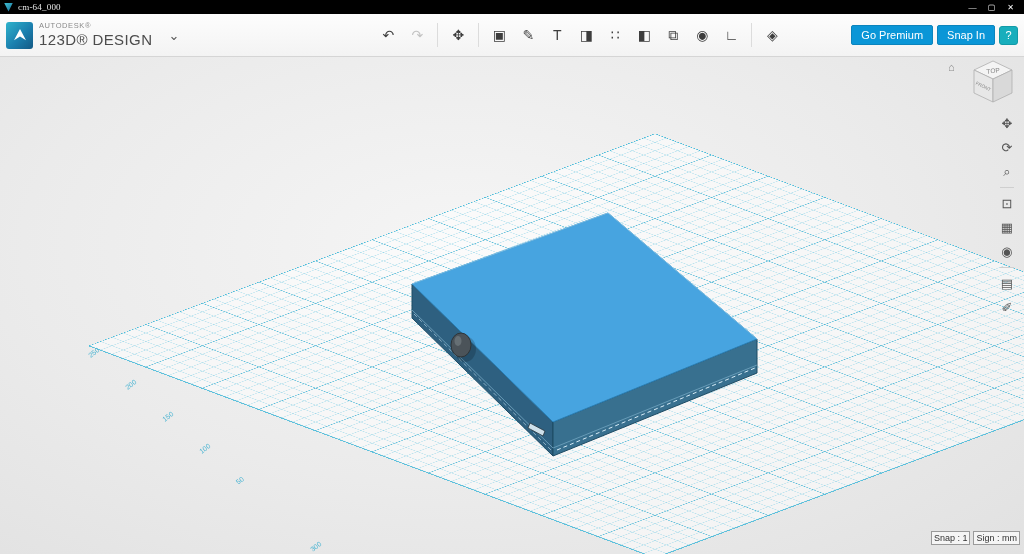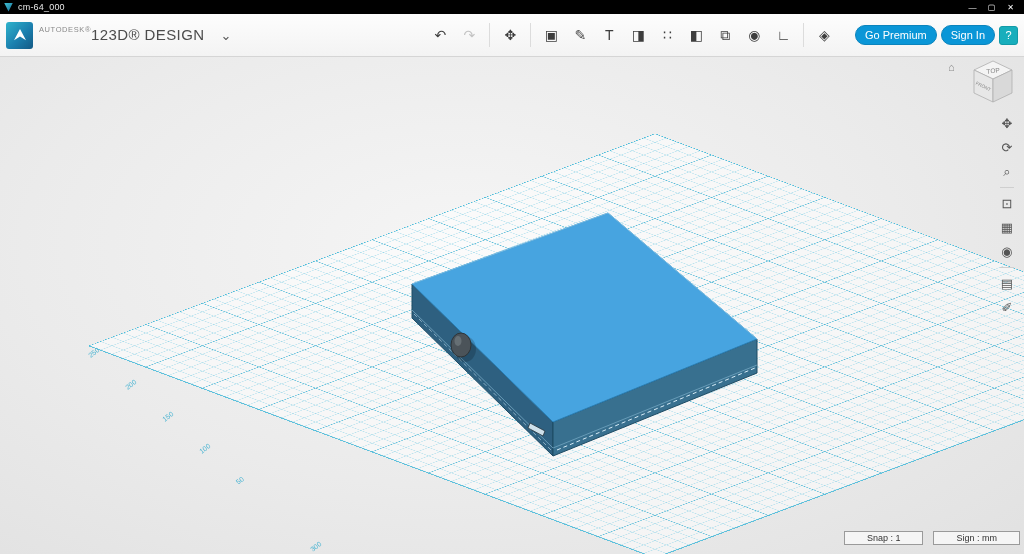--- a/index.html
+++ b/index.html
@@ -1,48 +1,48 @@
 <!DOCTYPE html>
 <html><head>
 <meta charset="utf-8">
 <style>
   * { margin:0; padding:0; box-sizing:border-box; }
   html,body { width:1024px; height:554px; overflow:hidden;
     font-family:"Liberation Sans", sans-serif; background:#e9e9e9; }
 
   
   .titlebar { height:14px; background:#000; color:#fff; display:flex;
-    align-items:center; padding:0 4px; gap:5px; font-size:9px; }
+    align-items:center; padding:0 4px; gap:5px; font-size:9px;font-family:Liberation Serif, serif; }
   .app-logo-small { width:9px; height:9px; background:linear-gradient(135deg,#3fc2d6,#176a92);
     clip-path:polygon(0 0,100% 0,50% 100%); }
   .titlebar-title { font-size:9px; color:#e8e8e8; letter-spacing:.2px; }
   .win-controls { margin-left:auto; display:flex; }
   .win-btn { width:19px; height:14px; display:flex; align-items:center; justify-content:center;
     font-size:8px; color:#fff; cursor:default; }
 
   
   .toolbar { height:43px; background:linear-gradient(#fdfdfd,#f3f3f3);
     border-bottom:1px solid #d5d5d5; display:flex; align-items:center; padding:0 6px; }
   .brand { display:flex; align-items:center; gap:6px; }
   .brand-logo { width:27px; height:27px; border-radius:3px;
     background:linear-gradient(135deg,#2fb3cc 0%,#1b7fae 55%,#145a85 100%);
     display:flex; align-items:center; justify-content:center; }
-  .brand-text { display:flex; flex-direction:row; line-height:1.15; }
+  .brand-text { display:flex; flex-direction:column; line-height:1.15; }
   .brand-line1 { font-size:7.5px; color:#8a8a8a; letter-spacing:.6px; }
   .brand-line2 { font-size:15px; color:#4c4c4c; letter-spacing:.4px; }
   .chevron { font-size:13px; color:#555; margin-left:10px; cursor:pointer; }
 
   .tools { display:flex; align-items:center; gap:11px; margin:0 auto 0 200px; }
   .ticon { font-size:14px; color:#3d3d3d; cursor:pointer; width:18px; text-align:center; }
   .ticon.disabled { color:#c3c3c3; }
   .sep { width:1px; height:24px; background:#dcdcdc; }
 
   .account { display:flex; align-items:center; gap:4px; }
   .btn-blue { background:#0a96d7; border:1px solid #0b84bd; color:#fff; font-size:11px;
-    padding:3px 9px; border-radius:10px; cursor:pointer;
+    padding:3px 9px; border-radius:2px; cursor:pointer;
     font-family:"Liberation Sans", sans-serif; }
   .btn-help { width:19px; height:19px; background:#18aebc; border:1px solid #129aa7;
     border-radius:3px; color:#fff; font-size:11px; display:flex; align-items:center;
     justify-content:center; cursor:pointer; }
 
   
   .viewport { position:relative; height:497px; overflow:hidden;
     background:radial-gradient(ellipse at 45% 38%, #f5f5f5 0%, #ebebeb 55%, #e1e1e1 100%); }
 
   .grid-plane { position:absolute; left:254px; top:-112px; width:802px; height:802px;
@@ -74,21 +74,21 @@
   
   .nav-tools { position:absolute; right:8px; top:58px; display:flex; flex-direction:column;
     align-items:center; gap:7px; }
   .nicon { font-size:13px; color:#555; cursor:pointer; width:18px; height:17px;
     display:flex; align-items:center; justify-content:center; }
   .nsep { width:14px; height:1px; background:#cfcfcf; }
 
   
   .status { position:absolute; right:4px; bottom:9px; display:flex; gap:3px; }
   .status-box { border:1px solid #9a9a9a; background:#f5f5f5; color:#333;
-    font-size:9px; padding:1px 22px; cursor:pointer;margin-left:7px; }
+    font-size:9px; padding:1px 2px; cursor:pointer; }
 </style>
 </head>
 <body>
 
 <div class="titlebar">
   <span class="app-logo-small"></span>
   <span class="titlebar-title">cm-64_000</span>
   <div class="win-controls">
     <span class="win-btn">—</span>
     <span class="win-btn">▢</span>
@@ -124,21 +124,21 @@
     <span class="ticon">◧</span>
     <span class="ticon">⧉</span>
     <span class="ticon">◉</span>
     <span class="ticon">∟</span>
     <span class="sep"></span>
     <span class="ticon">◈</span>
   </div>
 
   <div class="account">
     <button class="btn-blue">Go Premium</button>
-    <button class="btn-blue">Sign In</button>
+    <button class="btn-blue">Snap In</button>
     <div class="btn-help">?</div>
   </div>
 </div>
 
 <div class="viewport">
 
   <div class="grid-plane"></div>
 
   <span class="grid-label g0">250</span>
   <span class="grid-label g1">200</span>

